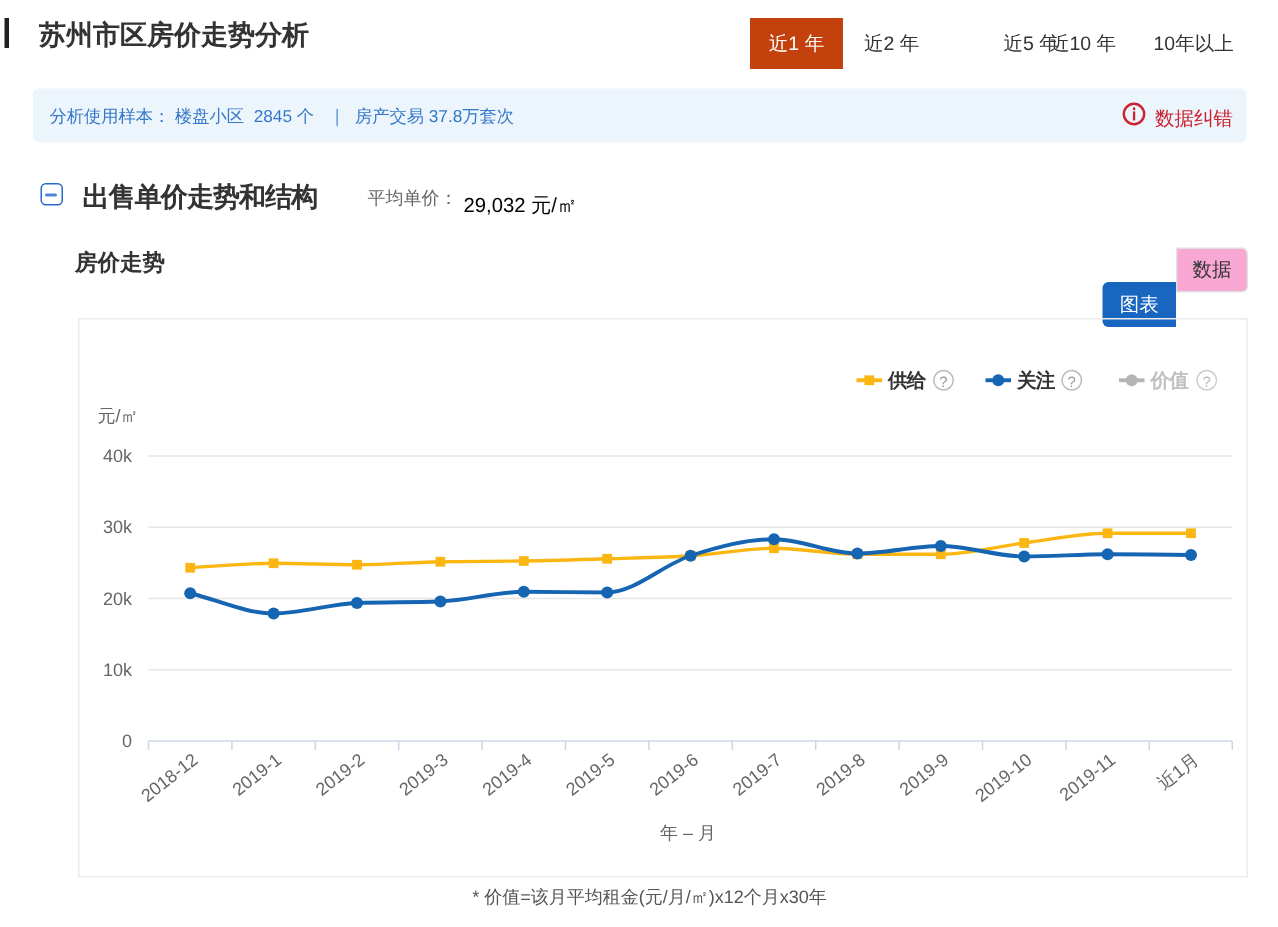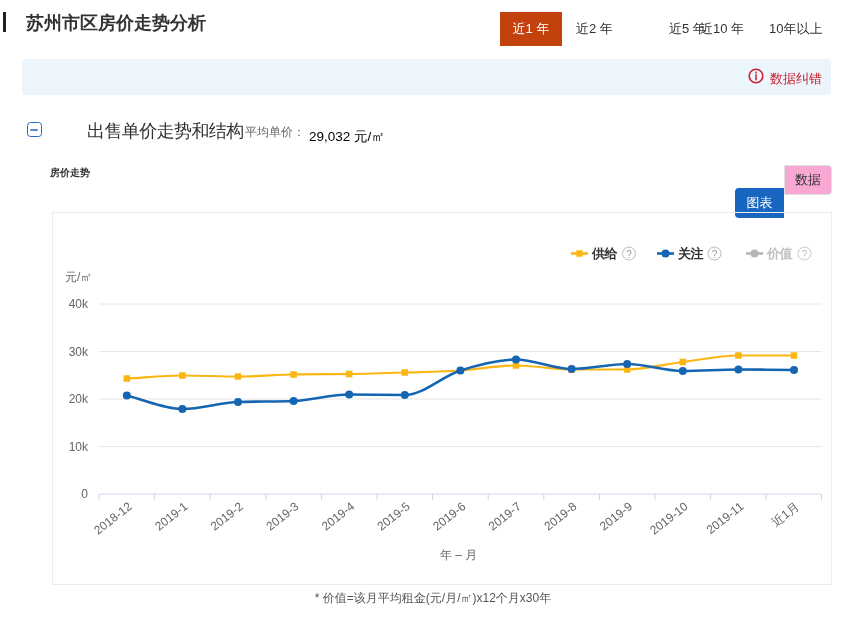--- a/index.html
+++ b/index.html
@@ -13,42 +13,43 @@
 .tab-sel { left:500px; top:12px; width:62px; height:34px; background:#c2410c; color:#fff; font-size:13px; text-align:center; line-height:34px; white-space:nowrap; }
 .tab { top:12px; height:34px; line-height:34px; font-size:13px; color:#333; white-space:nowrap; }
 
 .infobar { left:22px; top:59px; width:809px; height:36px; background:#ecf4fc; border-radius:4px; }
 .infotext { left:33px; top:70px; font-size:11.5px; color:#3478c8; }
 .correct { left:770px; top:70px; font-size:13px; color:#cc2230; }
 .cicon { left:748px; top:68px; width:16px; height:16px; }
 
 .minusbox { left:27px; top:122px; width:15px; height:15px; border:1.5px solid #2569cb; border-radius:3.5px; }
 .minusbox:after { content:""; position:absolute; left:2px; top:5.5px; width:8px; height:2px; background:#4f86d6; border-radius:1px; }
-.sectitle { left:55px; top:119px; font-size:18px; font-weight:400; color:#333; letter-spacing:-0.6px;margin-left:32px; }
+.sectitle { left:55px; top:119px; font-size:18px; font-weight:700; color:#333; letter-spacing:-0.6px; }
 .avg1 { left:245px; top:124px; font-size:12px; color:#666; }
 .avg2 { left:309px; top:128px; font-size:13.5px; color:#000000; }
-.subtitle { left:50px; top:166px; font-size:10px; font-weight:bold; color:#333; }
+.subtitle { left:50px; top:166px; font-size:15px; font-weight:bold; color:#333; }
 
 .tg1 { left:735px; top:165px; width:49px; height:30px; background:#1866c0; color:#fff; font-size:13px; text-align:center; line-height:30px; border-radius:4px 0 0 4px;margin-top:23px; }
 .tg2 { left:784px; top:165px; width:48px; height:30px; background:#f9a8d4; color:#333; font-size:13px; text-align:center; line-height:28px; border:1px solid #e0e0e0; border-radius:0 4px 4px 0; }
 
 .panel { left:52px; top:212px; width:780px; height:373px; border:1px solid #ececec; }
 .footnote { left:52px; top:590px; width:762px; text-align:center; font-size:12px; color:#555; }
 </style>
 </head>
 <body>
 <div id="page">
   <div class="abs titlebar"></div>
   <div class="abs title">苏州市区房价走势分析</div>
   <div class="abs tab-sel">近1 年</div>
   <div class="abs tab" style="left:576px;">近2 年</div>
   <div class="abs tab" style="left:637px;margin-left:32px;">近5 年</div>
   <div class="abs tab" style="left:700px;">近10 年</div>
   <div class="abs tab" style="left:769px;">10年以上</div>
   <div class="abs infobar"></div>
+  <div class="abs infotext">分析使用样本：&nbsp;楼盘小区&nbsp;&nbsp;2845 个&nbsp;&nbsp;&nbsp;｜&nbsp;&nbsp;房产交易 37.8万套次</div>
   <svg class="abs cicon" viewBox="0 0 16 16">
       <circle cx="8" cy="8" r="6.8" fill="none" stroke="#cc2230" stroke-width="1.6"></circle>
       <rect x="7.3" y="6.3" width="1.5" height="6" fill="#cc2230"></rect>
       <rect x="7.3" y="3.6" width="1.5" height="1.8" fill="#cc2230"></rect>
     </svg>
   <div class="abs correct">数据纠错</div>
   <div class="abs minusbox"></div>
   <div class="abs sectitle">出售单价走势和结构</div>
   <div class="abs avg1">平均单价：</div>
   <div class="abs avg2">29,032 元/㎡</div>

